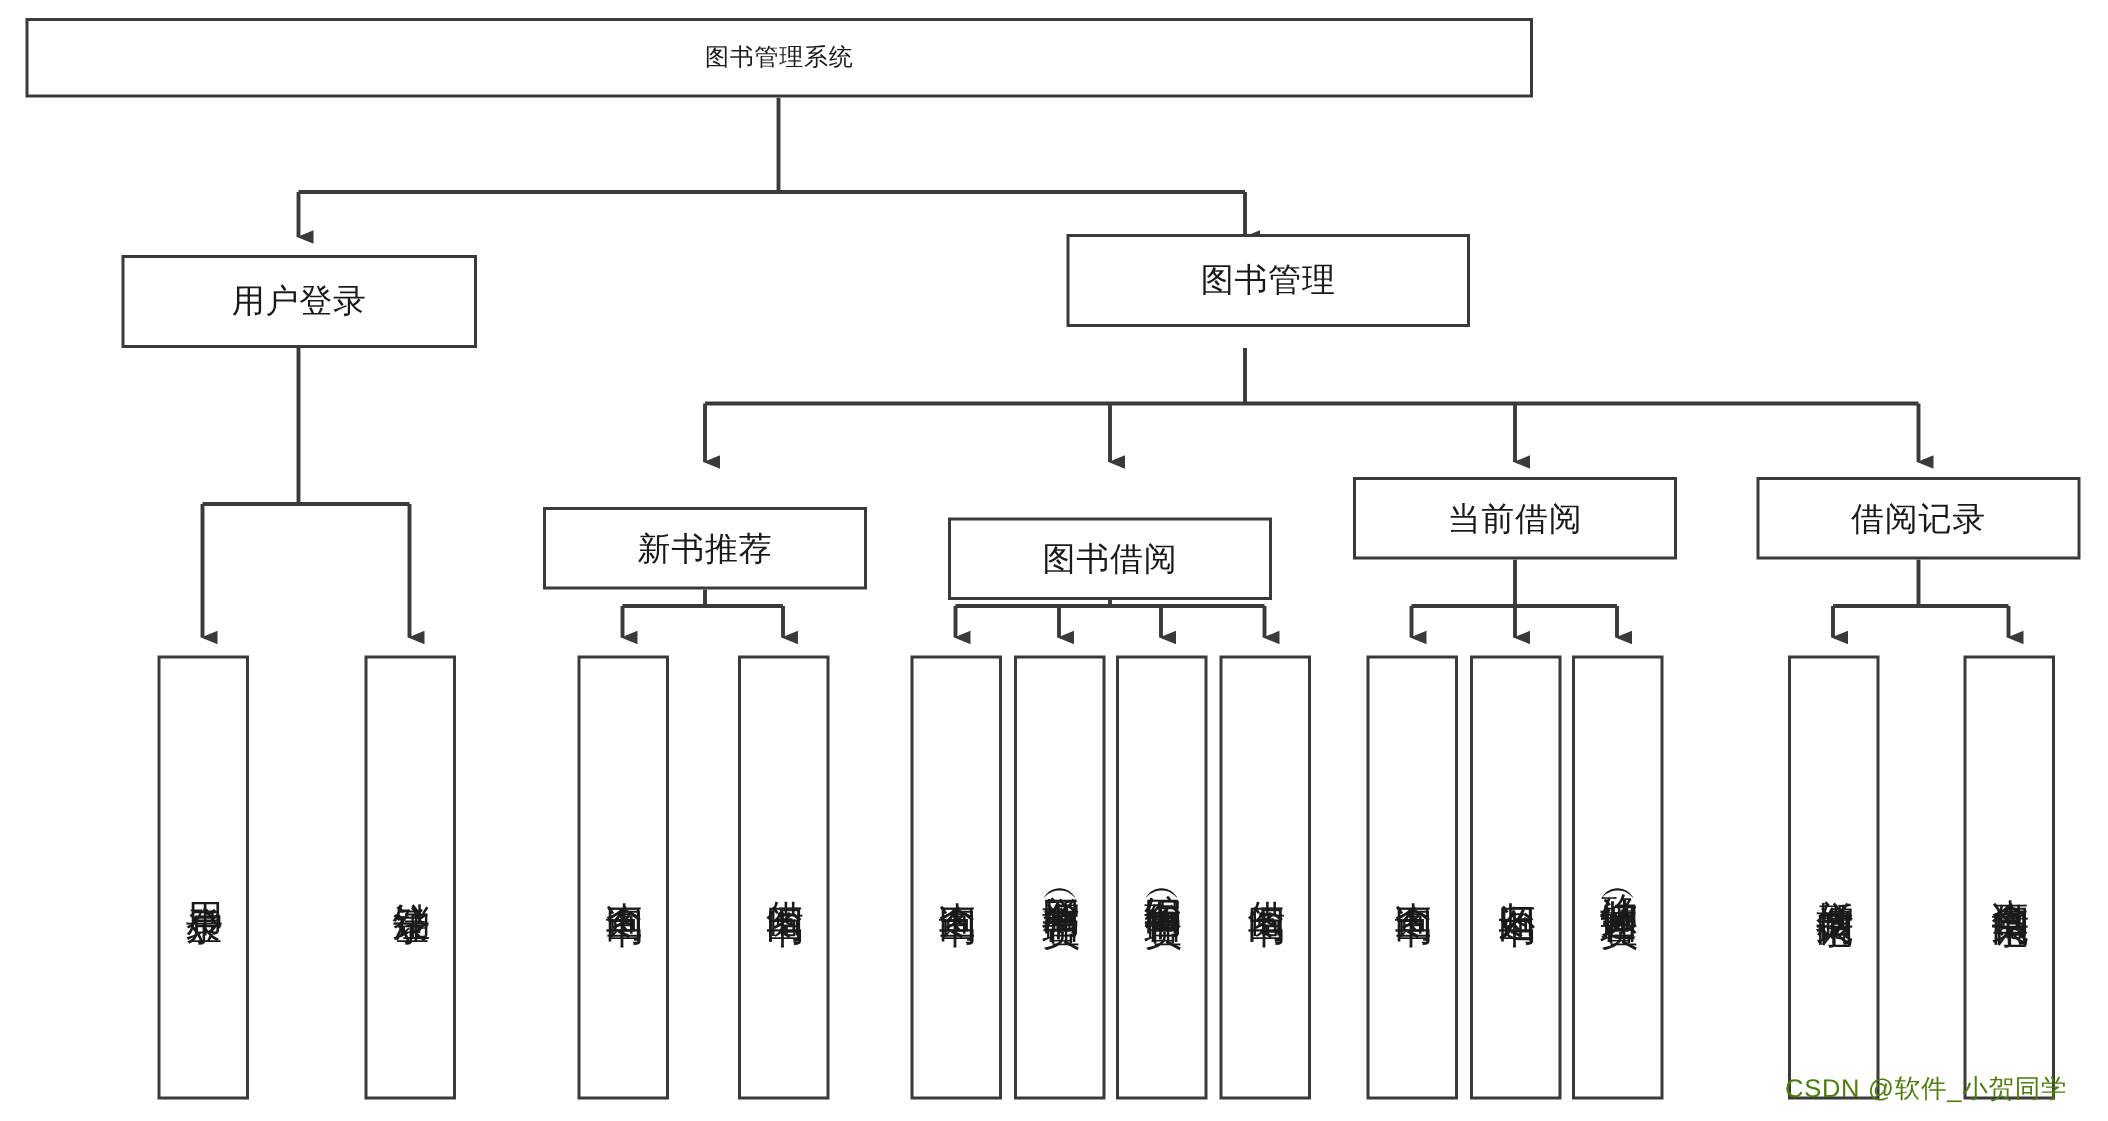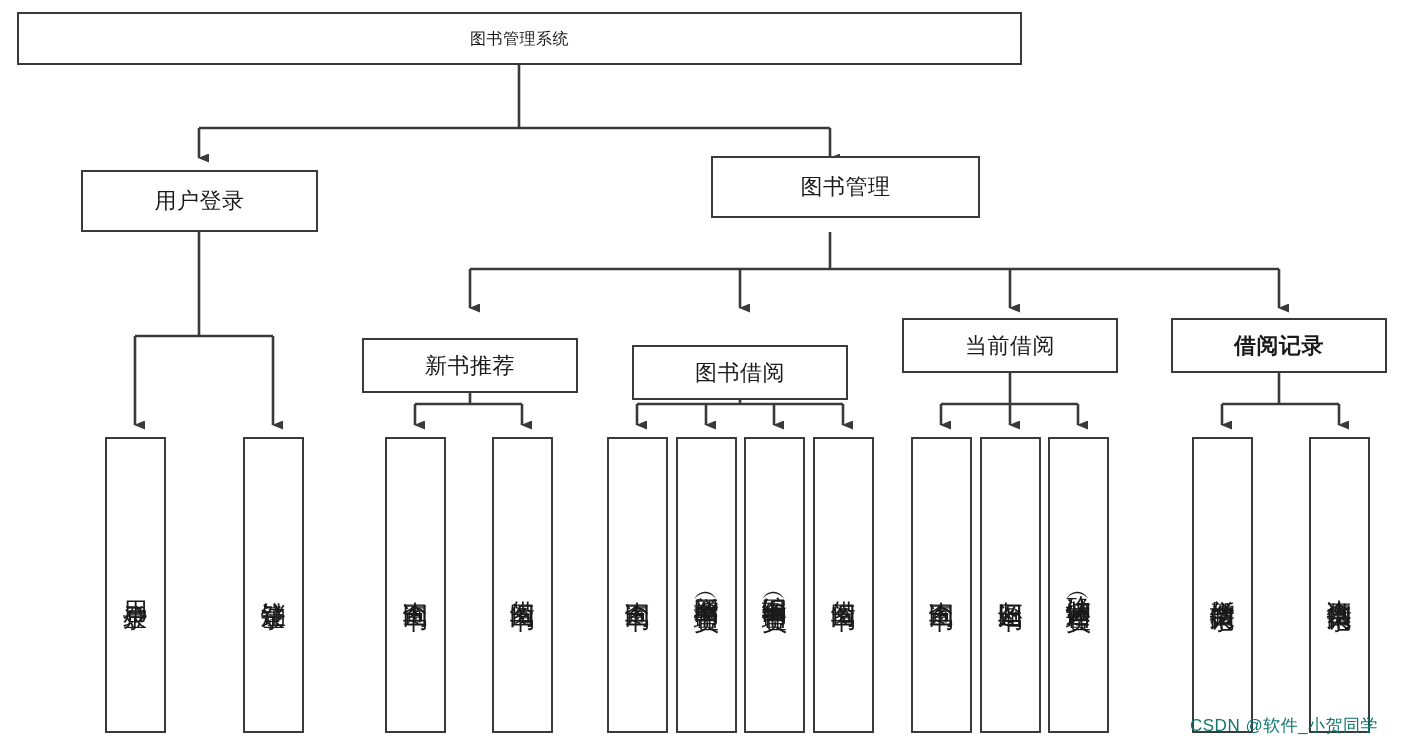--- a/index.html
+++ b/index.html
@@ -61,21 +61,21 @@
     line-height: 1.06;
     letter-spacing: 2px;
     white-space: nowrap;
     max-height: 272px;
   }
   #watermark {
     position: absolute;
     left: 1190px;
     top: 714px;
     font-size: 17px;
-    color: #0f766e;
+    color: #4d7c0f;
     white-space: nowrap;
     z-index: 5;
     letter-spacing: 0.5px;
   }
 </style>
 </head>
 <body>
 
 <div id="diagram-root">
 
@@ -146,21 +146,21 @@
   </div>
 
   <div class="node horizontal" style="left:632px; top:318px; width:216px; height:55px;margin-top:27px;">
     <span class="node-label">图书借阅</span>
   </div>
 
   <div class="node horizontal" style="left:902px; top:318px; width:216px; height:55px;">
     <span class="node-label">当前借阅</span>
   </div>
 
-  <div class="node horizontal" style="left:1171px; top:318px; width:216px; height:55px;font-weight:bold;">
+  <div class="node horizontal" style="left:1171px; top:318px; width:216px; height:55px;">
     <span class="node-label">借阅记录</span>
   </div>
 
   <div class="node vertical" style="left:105px; top:437px; width:61px; height:296px;">
     <span class="node-label">用户登录</span>
   </div>
 
   <div class="node vertical" style="left:243px; top:437px; width:61px; height:296px;">
     <span class="node-label">注销登录</span>
   </div>

